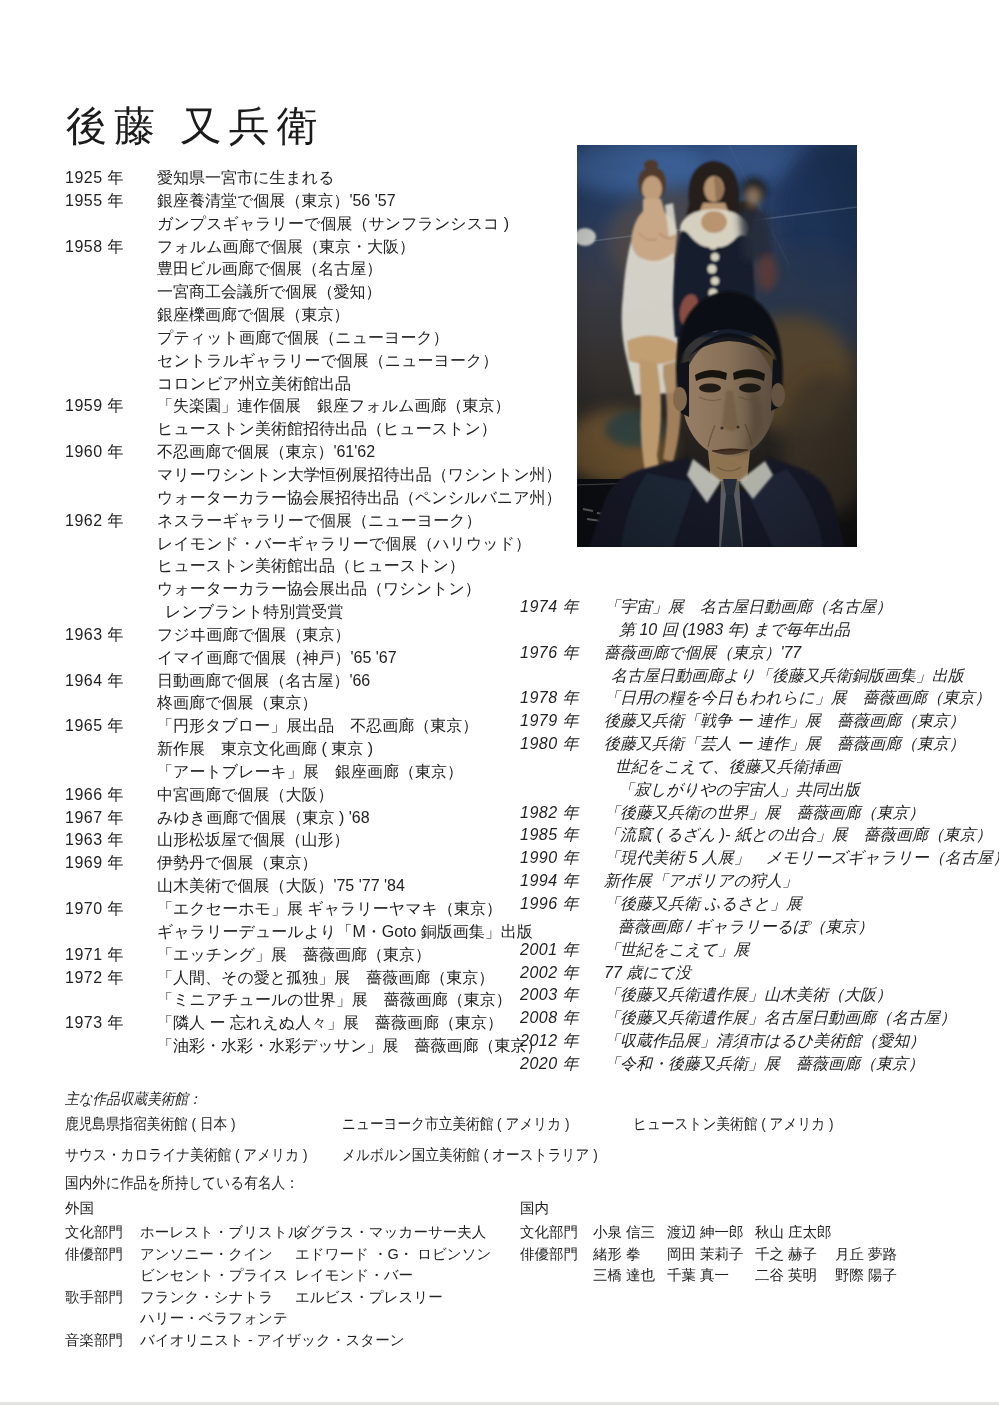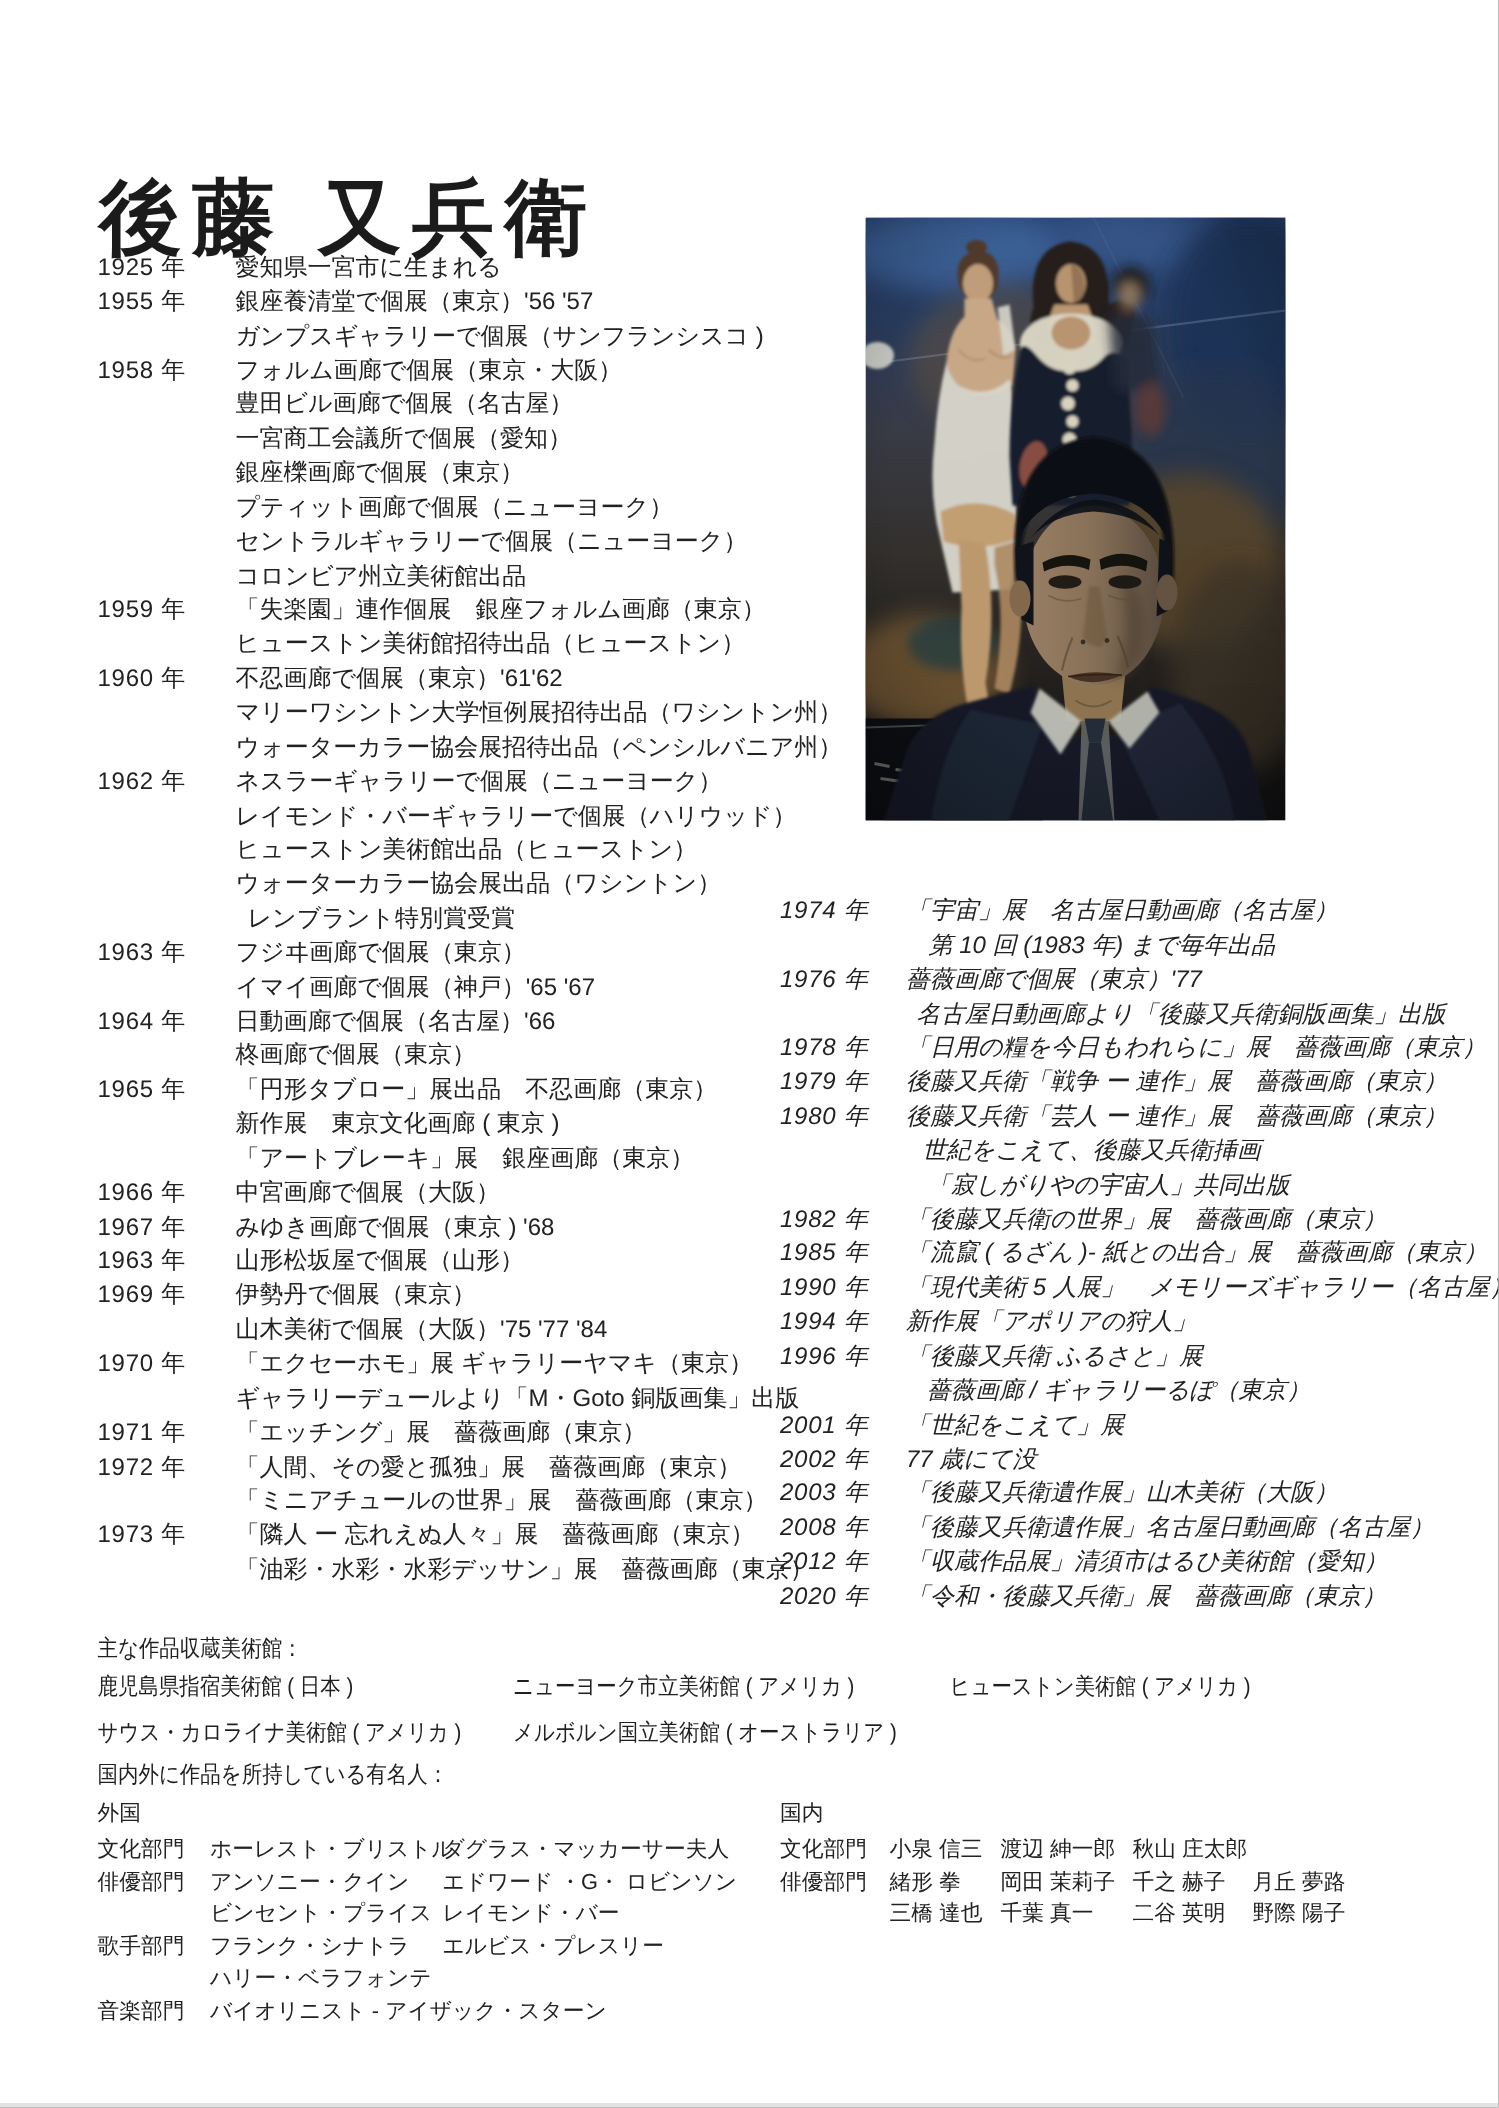--- a/index.html
+++ b/index.html
@@ -7,37 +7,37 @@
     position:relative;
     width:999px;height:1405px;
     background:#ffffff;
     font-family:"Liberation Sans","DejaVu Sans",sans-serif;
     color:#1f1f1f;
     overflow:hidden;
     margin:0 auto;
   }
   .page-title{
     position:absolute;left:66px;top:72px;
-    font-size:55px;font-weight:700;letter-spacing:7px;
+    font-size:41px;font-weight:400;letter-spacing:7px;
     white-space:nowrap;color:#1b1b1b;
   }
   .photo{
     position:absolute;left:577px;top:145px;width:280px;height:402px;
   }
   .photo svg{display:block;}
   
   .tl{position:absolute;font-size:16px;white-space:nowrap;color:#222;}
   .tl-left{left:65px;top:168px;width:470px;}
   .tl-right{left:520px;top:597px;width:470px;font-style:italic;}
   .tl-row{position:relative;height:22.85px;}
   .tl-year{position:absolute;left:0;top:0;letter-spacing:0.5px;}
   .tl-text{position:absolute;top:0;}
   
   .section-header{position:absolute;left:65px;font-size:15.5px;white-space:nowrap;}
-  .museums-header{top:1089px;}
+  .museums-header{top:1089px;font-style:italic;}
   .famous-header{top:1173px;}
   .cond{display:inline-block;transform:scaleX(0.88);transform-origin:0 50%;white-space:nowrap;}
   .mus-rows{position:absolute;left:65px;top:1114px;width:920px;font-size:15.5px;}
   .mus-row{display:grid;grid-template-columns:277px 291px auto;height:31px;}
   
   .fam-block{position:absolute;font-size:14.5px;color:#222;}
   .fam-foreign{left:65px;top:1199px;width:450px;}
   .fam-domestic{left:520px;top:1199px;width:470px;}
   .fam-title{height:24px;}
   .fam-row{display:grid;height:21.6px;white-space:nowrap;}

